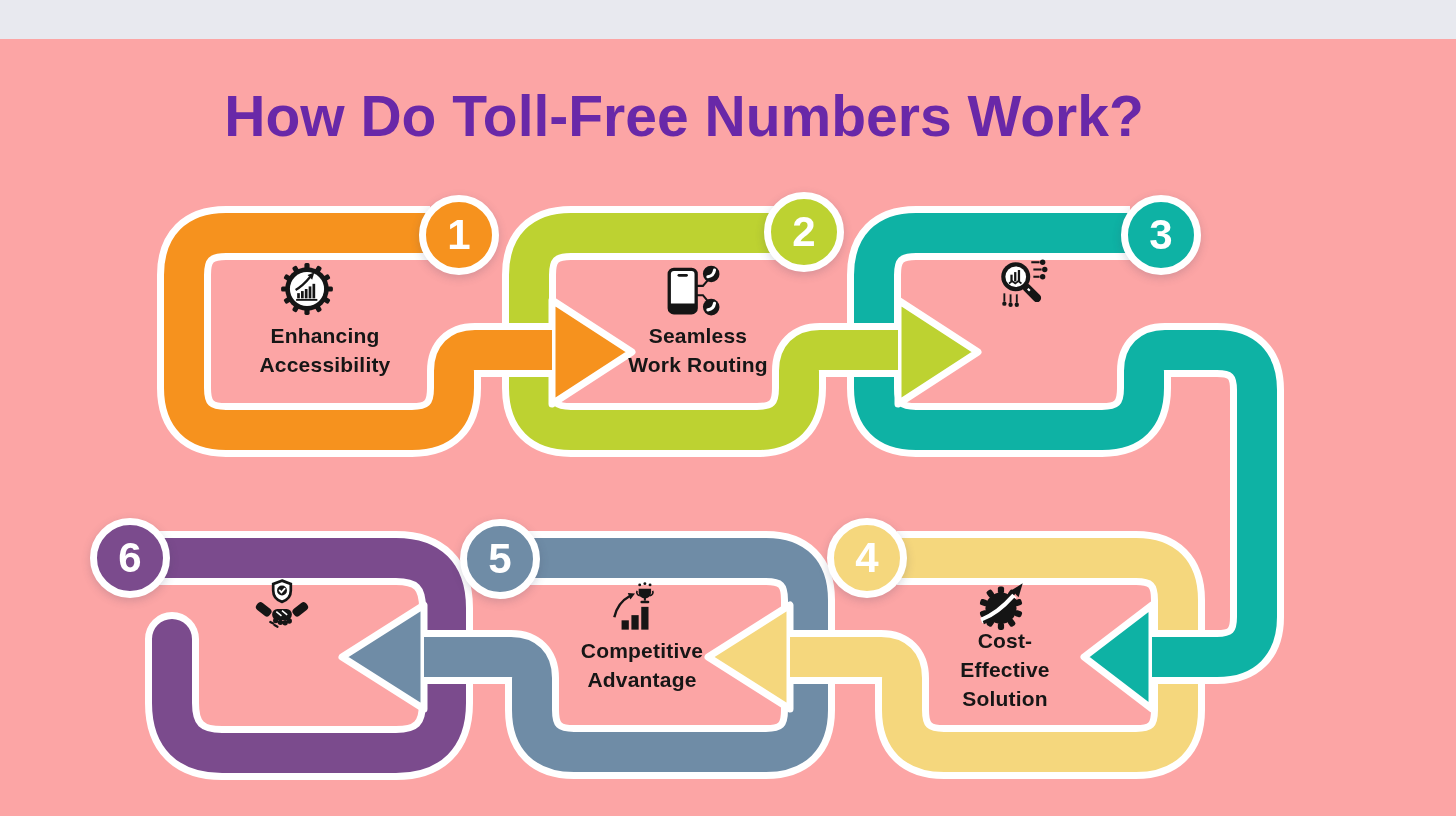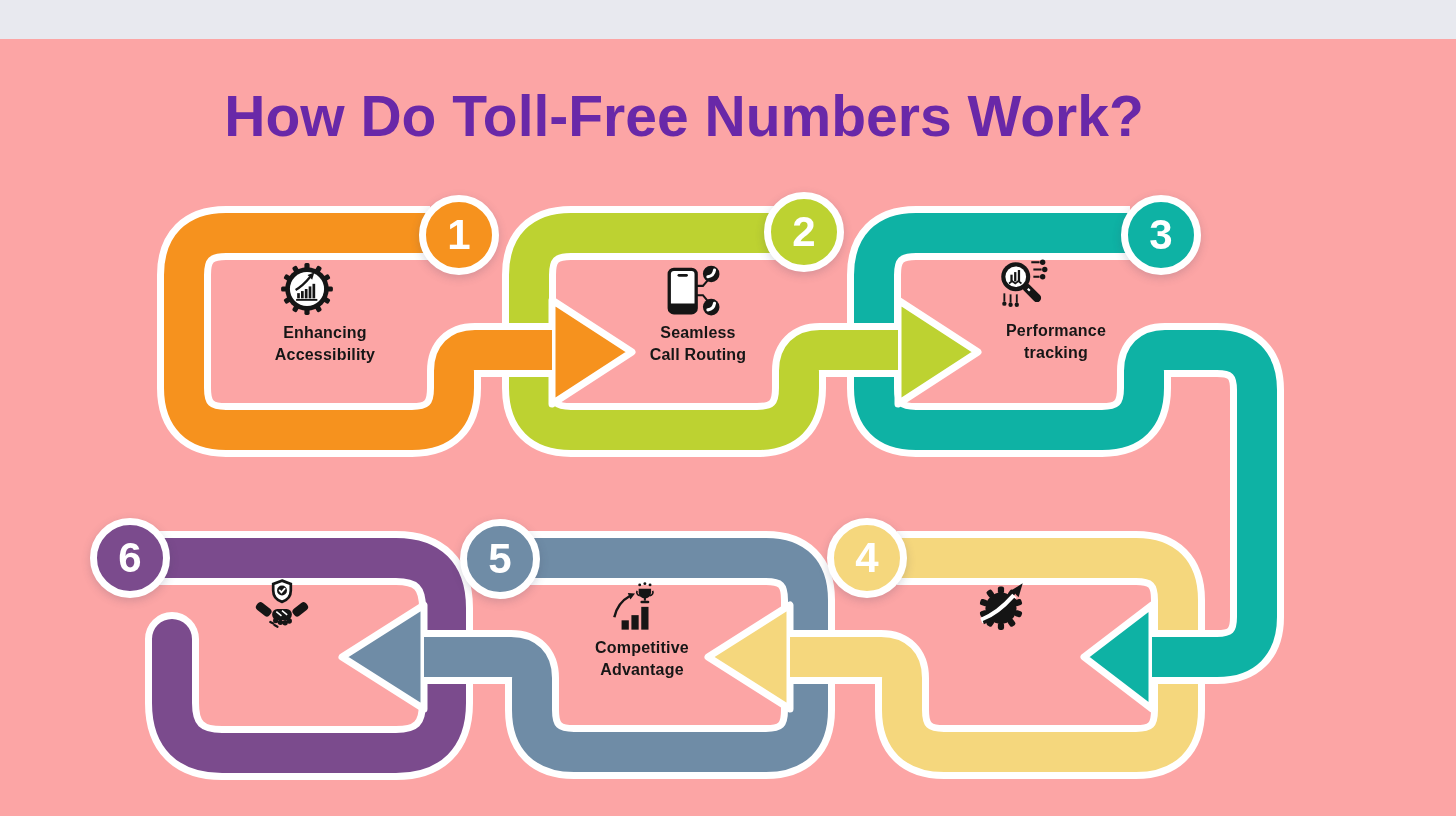--- a/index.html
+++ b/index.html
@@ -33,21 +33,21 @@
     box-shadow:0 3px 10px rgba(60,60,90,.20);
   }
   .b1{left:419px;top:156px;background:#F6921E;}
   .b2{left:764px;top:153px;background:#BDD231;}
   .b3{left:1121px;top:156px;background:#0EB2A4;}
   .b4{left:827px;top:479px;background:#F5D77D;}
   .b5{left:460px;top:480px;background:#6F8CA6;}
   .b6{left:90px;top:479px;background:#7B4B8D;}
   .label{
     position:absolute;width:250px;text-align:center;font-weight:700;
-    font-size:16px;line-height:1.38;color:#161616;white-space:pre-line;
+    font-size:21px;line-height:1.38;color:#161616;white-space:pre-line;
     letter-spacing:.2px;
   }
   .l1{left:200px;top:283px;}
   .l2{left:573px;top:283px;}
   .l3{left:931px;top:281px;}
   .l4{left:880px;top:588px;}
   .l5{left:517px;top:598px;text-align:center;}
   .l6{left:160px;top:594px;}
   .icon{position:absolute;width:58px;height:58px;}
   .i1{left:278px;top:221px;}
@@ -232,19 +232,20 @@
         <circle cx="35" cy="42.5" r="2.6"></circle>
       <rect x="15.5" y="43" width="5.5" height="2.2" rx="1.1" transform="rotate(28 18 44)"></rect>
       <rect x="19.5" y="46" width="5.5" height="2.2" rx="1.1" transform="rotate(28 22 47)"></rect>
     </g>
     <path d="M22.5 33.5 l5 4 M28 32.5 l5 4" stroke="#FFFFFF" stroke-width="1.5"></path>
   </svg>
 
   <div class="label l1">Enhancing
 Accessibility</div>
   <div class="label l2">Seamless
-Call Routing</div>
-  <div class="label l3">Performance
-tracking</div>
+Work Routing</div>
+  <div class="label l4">Cost-
+Effective
+Solution</div>
   <div class="label l5">Competitive
 Advantage</div>
 
 </div>
 
 </body></html>

